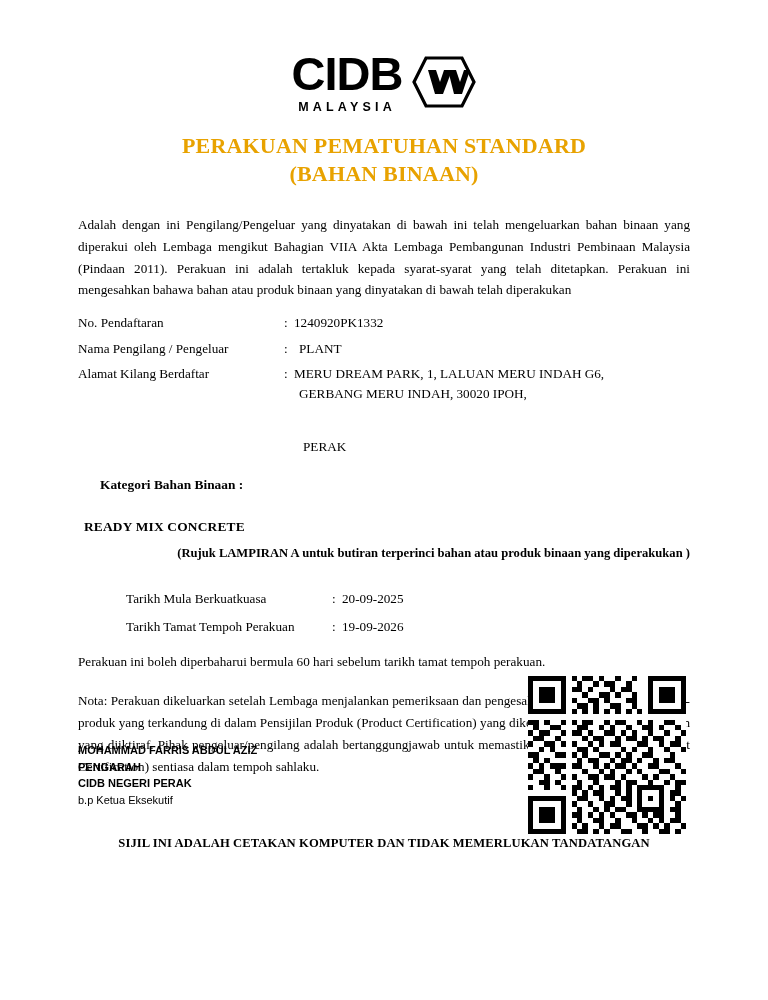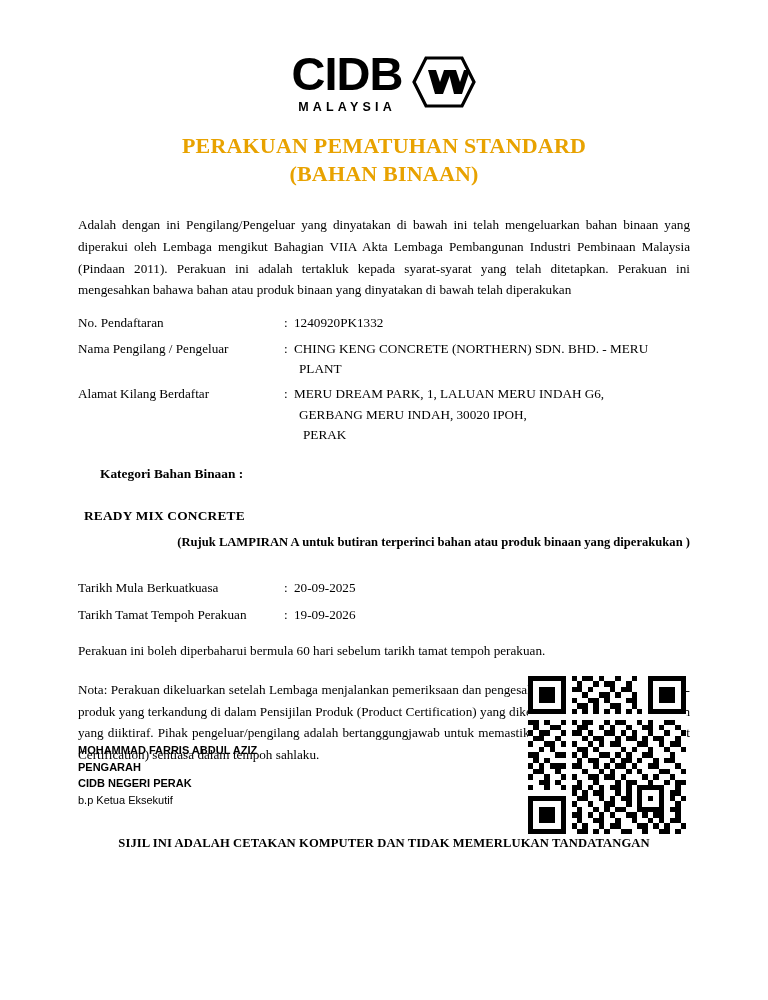--- a/index.html
+++ b/index.html
@@ -76,21 +76,21 @@
     display: flex;
     align-items: flex-start;
     font-size: 13.2px;
     line-height: 1.55;
     margin-bottom: 5px;
   }
   .field-label { width: 206px; flex: 0 0 206px; }
   .field-colon { width: 10px; flex: 0 0 10px; }
   .field-value { flex: 1 1 auto; }
   .field-value .cont { display: block; padding-left: 5px; }
-  .field-value .cont2 { display: block; padding-left: 9px; }
+  .field-value .cont2 { display: block; padding-left: 9px; margin-top: 32px; }
 
   .section-head {
     margin-top: 20px;
     font-weight: bold;
     font-size: 13.4px;
     margin-left: 22px;
   }
 
   .material-block { margin-top: 26px; padding-left: 6px; }
   .material-name {
@@ -106,21 +106,21 @@
   }
 
   .dates { margin-top: 28px; }
   .date-row {
     display: flex;
     align-items: flex-start;
     font-size: 13.2px;
     line-height: 1.55;
     margin-bottom: 7px;
   }
-  .date-label { width: 206px; flex: 0 0 206px; }
+  .date-label { width: 206px; flex: 0 0 206px; margin-left: 48px; }
   .date-colon { width: 10px; flex: 0 0 10px; }
 
   .renew-note {
     margin-top: 14px;
     font-size: 13.2px;
     line-height: 1.6;
   }
 
   .nota {
     margin-top: 18px;
@@ -196,21 +196,20 @@
     <div class="field-row">
       <div class="field-label">No. Pendaftaran</div>
       <div class="field-colon">:</div>
       <div class="field-value">1240920PK1332</div>
     </div>
 
     <div class="field-row">
       <div class="field-label">Nama Pengilang / Pengeluar</div>
       <div class="field-colon">:</div>
       <div class="field-value">
-        <span>CHING KENG CONCRETE (NORTHERN) SDN. BHD. - MERU</span>
         <span class="cont">PLANT</span>
       </div>
     </div>
 
     <div class="field-row">
       <div class="field-label">Alamat Kilang Berdaftar</div>
       <div class="field-colon">:</div>
       <div class="field-value">
         <span>MERU DREAM PARK, 1, LALUAN MERU INDAH G6,</span>
         <span class="cont">GERBANG MERU INDAH, 30020 IPOH,</span>

